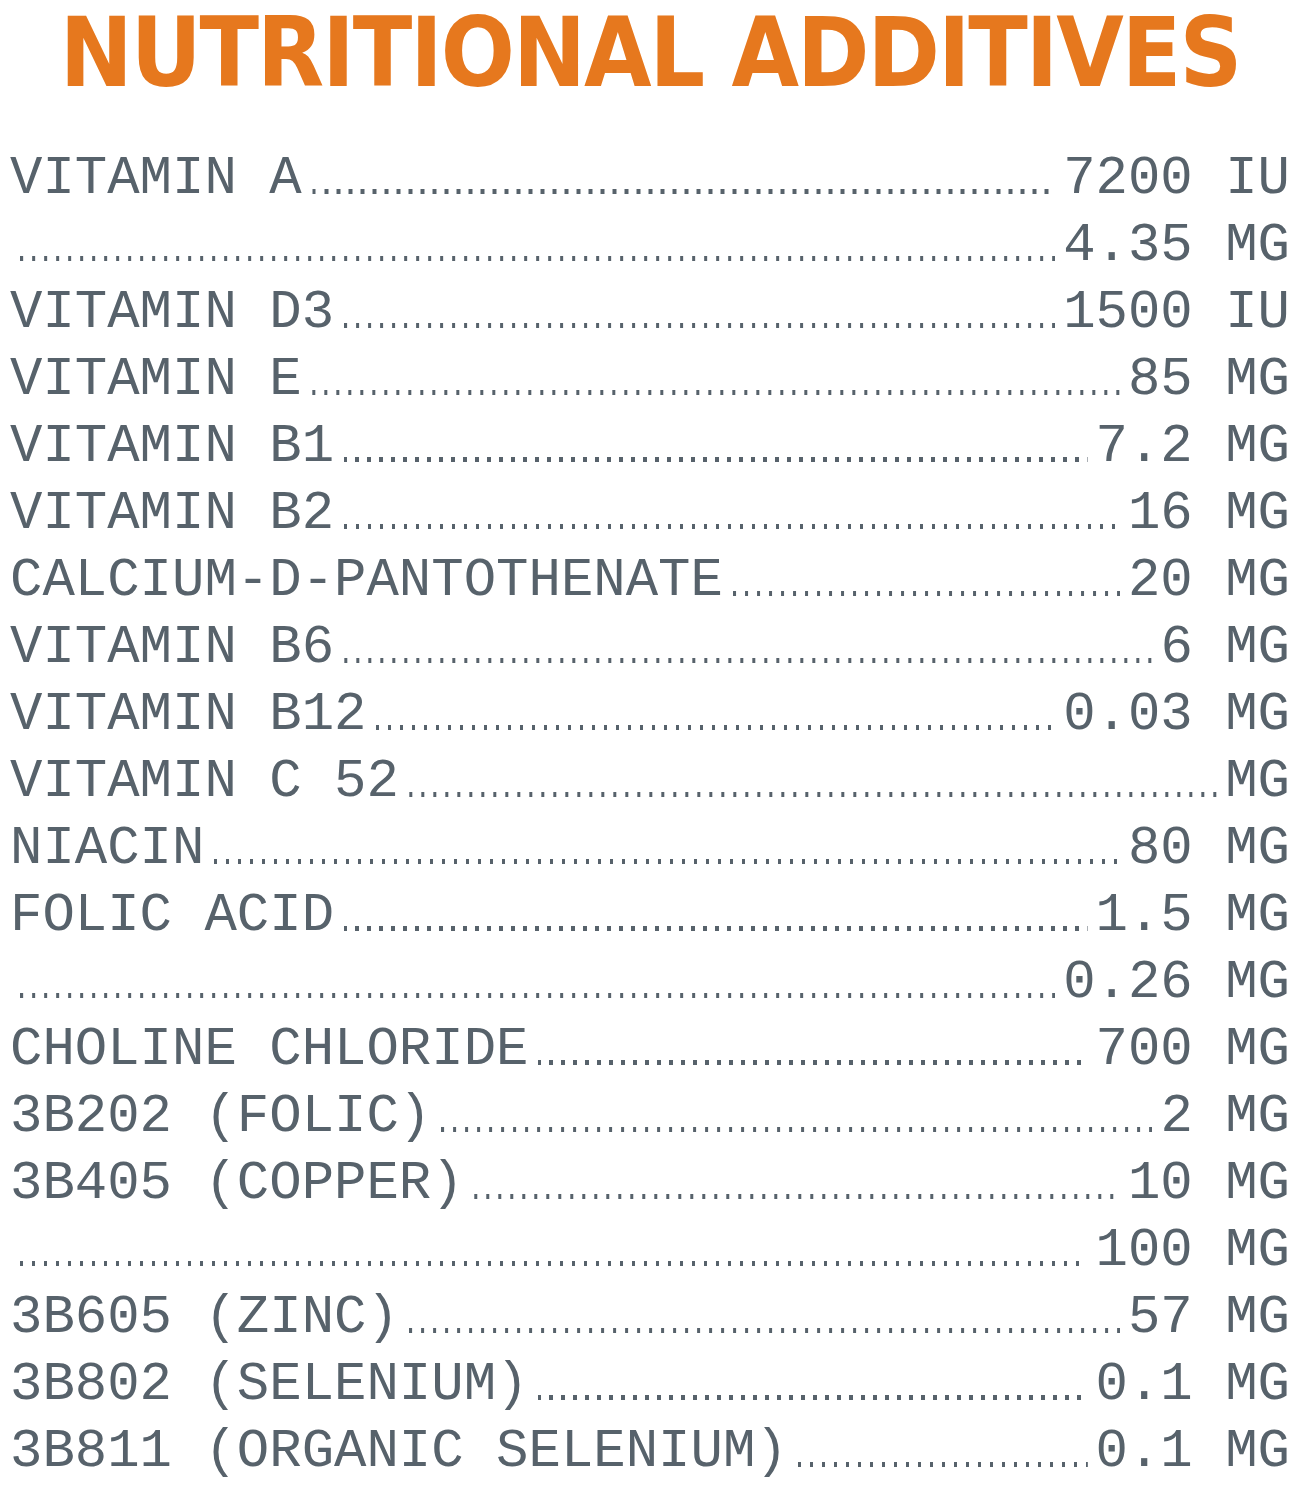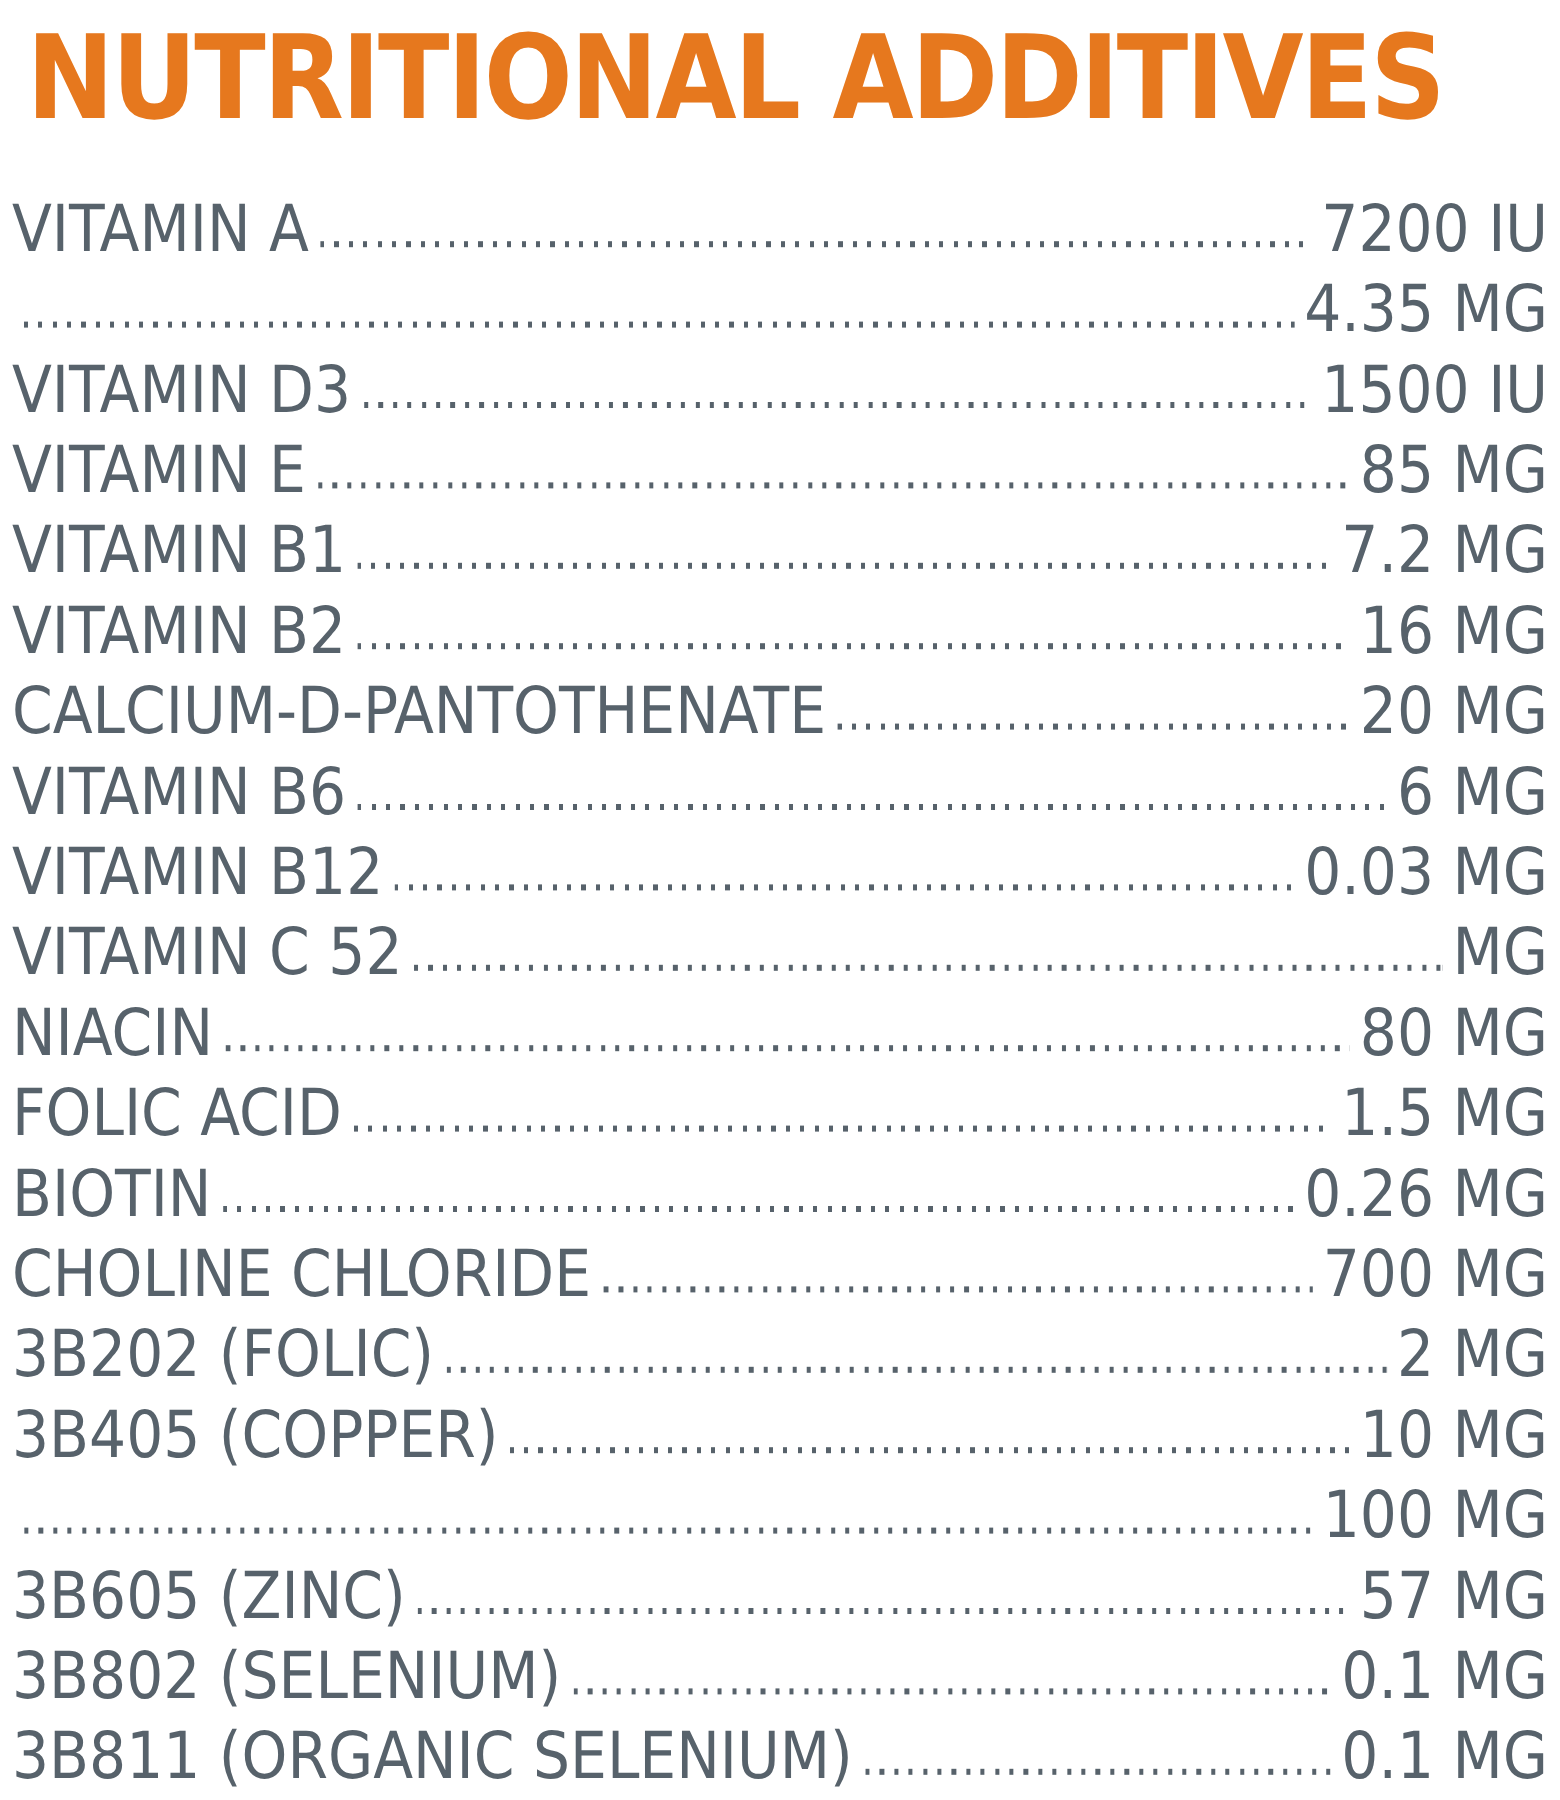--- a/index.html
+++ b/index.html
@@ -14,32 +14,34 @@
     font-family: "DejaVu Sans", "Liberation Sans", sans-serif;
     font-stretch: condensed;
   }
   main {
     width: 100%;
     height: 100%;
     box-sizing: border-box;
     padding: 4px 10px 0 10px;
   }
   h1.title {
-    margin: 12px;
+    margin: 0;
     padding: 0;
+    text-align: center;
     font-size: 97px;
     line-height: 1.0;
     font-weight: bold;
     font-stretch: condensed;
     letter-spacing: -2px;
     color: var(--title-color, #e6781e);
     white-space: nowrap;
   }
   .list {
     margin-top: 38px;
+    font-family: Liberation Mono, monospace;
   }
   .row {
     display: flex;
     align-items: flex-end;
     height: 67px;
     color: var(--text-color, #57626b);
     font-size: 54px;
     line-height: 1;
     font-weight: 400;
   }
@@ -138,21 +140,20 @@
     <span class="value">80 MG</span>
   </div>
 
   <div class="row">
     <span class="label">FOLIC ACID</span>
     <span class="dots"></span>
     <span class="value">1.5 MG</span>
   </div>
 
   <div class="row">
-    <span class="label">BIOTIN</span>
     <span class="dots"></span>
     <span class="value">0.26 MG</span>
   </div>
 
   <div class="row">
     <span class="label">CHOLINE CHLORIDE</span>
     <span class="dots"></span>
     <span class="value">700 MG</span>
   </div>
 

